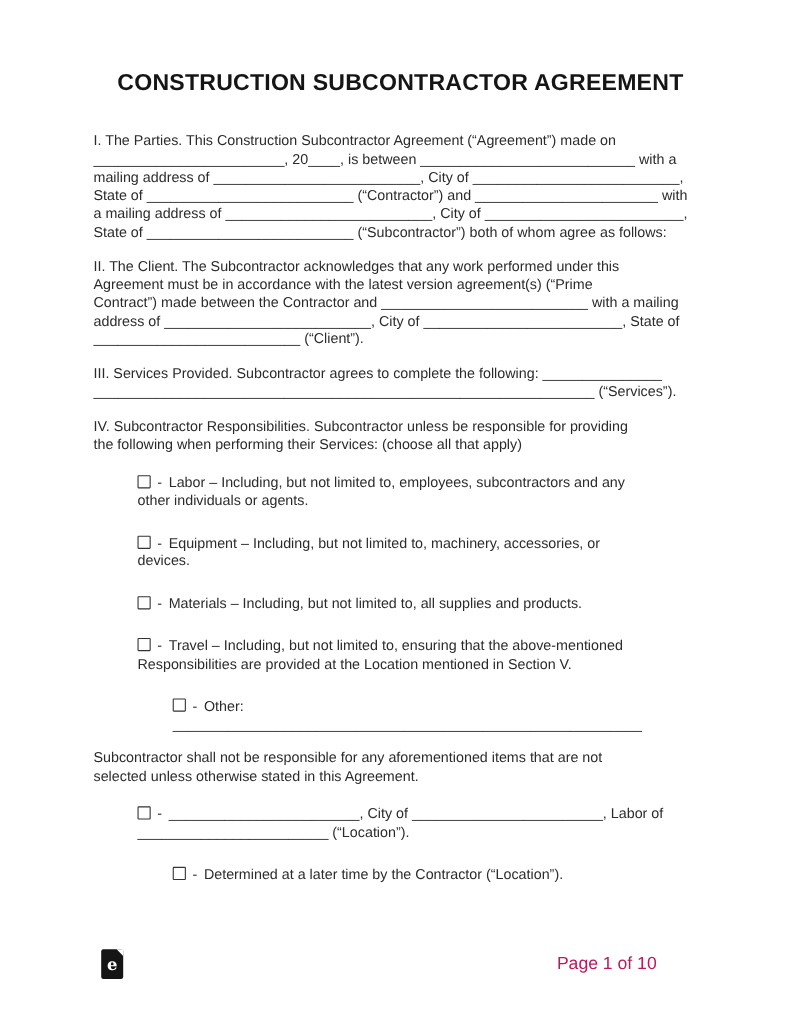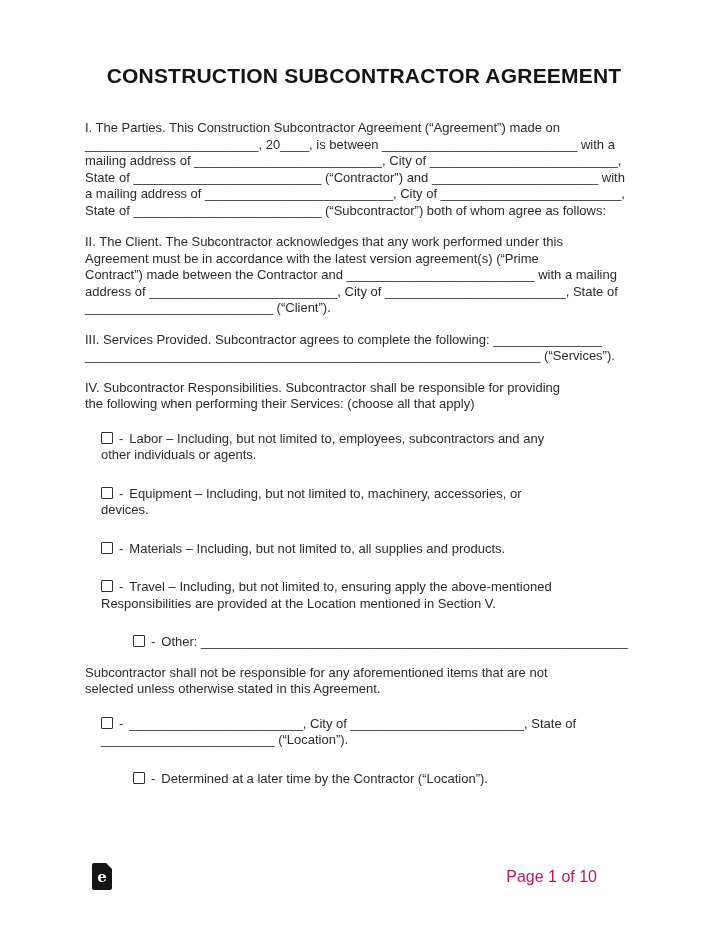--- a/index.html
+++ b/index.html
@@ -17,21 +17,21 @@
     white-space: nowrap;
   }
   .para {
     font-size: 13px; line-height: 16.5px;
     margin: 0 0 15px 0;
     white-space: pre-line;
   }
   .b { font-weight: normal; }
   .items { margin: 18px 0 14px 0; }
   .item {
-    margin: 0 0 22px 16px;
+    margin: 0 0 22px 40px;
     font-size: 13px; line-height: 16.5px;
     white-space: pre-line;
   }
   .item:last-child { margin-bottom: 0; padding-left: 32px; }
   .cb {
     display: inline-block; width: 10px; height: 10px;
     border: 1.3px solid #333; border-radius: 1px;
     margin-right: 6px; vertical-align: -1px;
     background: #fff; cursor: pointer;
   }
@@ -72,40 +72,40 @@
 
     <p class="para"><span class="b">II. The Client.</span><span> The Subcontractor acknowledges that any work performed under this
 Agreement must be in accordance with the latest version agreement(s) (“Prime
 Contract”) made between the Contractor and __________________________ with a mailing
 address of __________________________, City of _________________________, State of
 __________________________ (“Client”).</span></p>
 
     <p class="para"><span class="b">III. Services Provided</span><span>. Subcontractor agrees to complete the following: _______________
 _______________________________________________________________ (“Services”).</span></p>
 
-    <p class="para"><span class="b">IV. Subcontractor Responsibilities</span><span>. Subcontractor shall be responsible for providing
+    <p class="para"><span class="b">IV. Subcontractor Responsibilities</span><span>. Subcontractor unless be responsible for providing
 the following when performing their Services: </span><span class="b">(choose all that apply)</span></p>
 
     <div class="items">
       <div class="item"><span class="cb"></span><span class="dash">-</span><span class="b">Labor</span><span> – Including, but not limited to, employees, subcontractors and any
 other individuals or agents.</span></div>
       <div class="item"><span class="cb"></span><span class="dash">-</span><span class="b">Equipment</span><span> – Including, but not limited to, machinery, accessories, or
 devices.</span></div>
       <div class="item"><span class="cb"></span><span class="dash">-</span><span class="b">Materials</span><span> – Including, but not limited to, all supplies and products.</span></div>
-      <div class="item"><span class="cb"></span><span class="dash">-</span><span class="b">Travel</span><span> – Including, but not limited to, ensuring apply the above-mentioned
+      <div class="item"><span class="cb"></span><span class="dash">-</span><span class="b">Travel</span><span> – Including, but not limited to, ensuring that the above-mentioned
 Responsibilities are provided at the Location mentioned in Section V.</span></div>
       <div class="item"><span class="cb"></span><span class="dash">-</span><span class="b">Other</span><span>: ___________________________________________________________</span></div>
     </div>
 
     <p class="para">Subcontractor shall not be responsible for any aforementioned items that are not
 selected unless otherwise stated in this Agreement.</p>
 
 
     <div class="items">
-      <div class="item"><span class="cb"></span><span class="dash">-</span><span class="b"></span><span>________________________, City of ________________________, State of
+      <div class="item"><span class="cb"></span><span class="dash">-</span><span class="b"></span><span>________________________, City of ________________________, Labor of
 ________________________ (“Location”).</span></div>
       <div class="item"><span class="cb"></span><span class="dash">-</span><span class="b"></span><span>Determined at a later time by the Contractor (“Location”).</span></div>
     </div>
 
   </div>
 
   <div class="footer">
     <div class="logo">
         <span class="logo-letter">e</span>
       </div>

